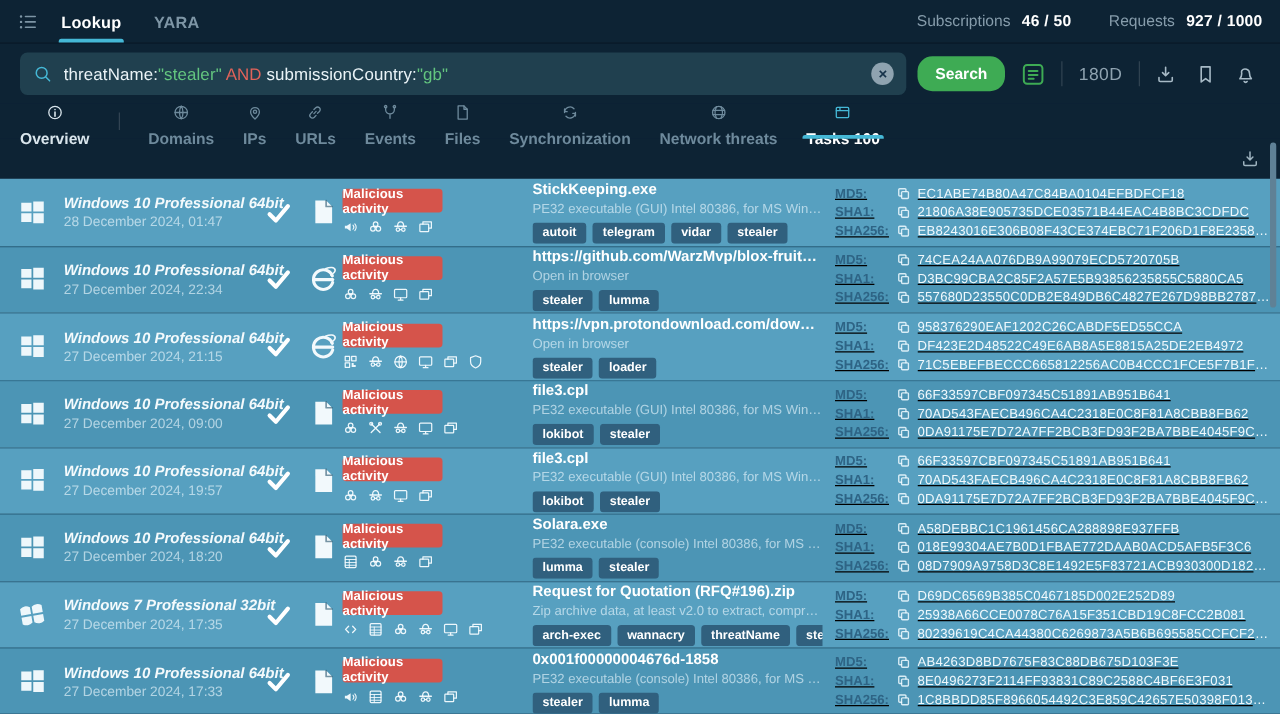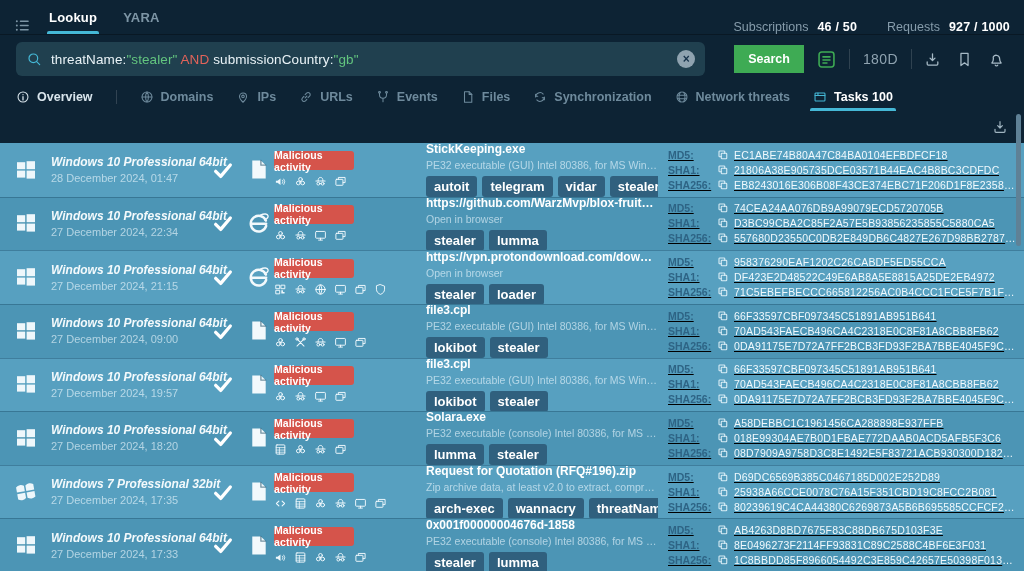--- a/index.html
+++ b/index.html
@@ -2,49 +2,49 @@
 <html><head>
 <meta charset="utf-8">
 <style>
   html,body{margin:0;padding:0;}
   body{width:1024px;height:571px;overflow:hidden;background:#0d2334;font-family:"Liberation Sans",sans-serif;-webkit-font-smoothing:antialiased;}
   .app{position:relative;width:1024px;height:571px;}
   .icon{display:inline-flex;}
   .icon svg{width:100%;height:100%;stroke:currentColor;fill:none;stroke-width:1.8;stroke-linecap:round;stroke-linejoin:round;}
 
   
-  .topbar{height:34px;display:flex;align-items:flex-end;padding:0 14px;gap:18px;background:#0d2334;border-bottom:1px solid rgba(0,0,0,.3);}
+  .topbar{height:34px;display:flex;align-items:center;padding:0 14px;gap:18px;background:#0d2334;border-bottom:1px solid rgba(0,0,0,.3);}
   .menu-ic{width:17px;height:17px;color:#7d95a5;}
   .top-tabs{display:flex;gap:26px;height:34px;align-items:center;}
   .top-tab{position:relative;font-size:13px;font-weight:bold;color:#7d95a5;height:100%;display:flex;align-items:center;cursor:pointer;letter-spacing:.2px;}
   .top-tab.active{color:#ffffff;}
   .top-tab.active::after{content:"";position:absolute;left:-2px;right:-2px;bottom:0;height:3px;background:#45b8d6;border-radius:2px 2px 0 0;}
   .top-stats{margin-left:auto;display:flex;gap:30px;font-size:12.5px;align-items:center;}
   .stat{display:flex;align-items:center;}
   .stat-label{color:#869cab;margin-right:9px;}
   .stat-value{color:#fff;font-weight:bold;letter-spacing:.2px;}
 
   
   .search-row{height:48px;display:flex;align-items:center;padding:0 16px;gap:9px;background:#0d2334;}
   .search-box{flex:1;height:34px;background:#20404f;border-radius:6px;display:flex;align-items:center;padding:0 10px;gap:9px;min-width:0;}
   .search-ic{width:16px;height:16px;color:#45b8d6;flex:none;}
   .query{font-size:13.5px;flex:1;white-space:nowrap;overflow:hidden;letter-spacing:.1px;}
   .q-field{color:#eaf3f7;}
   .q-value{color:#63c57f;}
   .q-operator{color:#e2635a;}
   .clear-btn{width:18px;height:18px;border-radius:50%;background:#8fa3b0;color:#16324a;border:none;font-size:12px;font-weight:bold;display:flex;align-items:center;justify-content:center;cursor:pointer;padding:0;line-height:1;flex:none;font-family:inherit;}
-  .search-btn{height:28px;padding:0 14px;background:#3eab54;color:#fff;border:none;border-radius:0;font-size:12.5px;font-weight:bold;font-family:inherit;cursor:pointer;margin-left:20px;}
+  .search-btn{height:28px;padding:0 14px;background:#3eab54;color:#fff;border:none;border-radius:12px;font-size:12.5px;font-weight:bold;font-family:inherit;cursor:pointer;margin-left:0;}
   .qb-ic{width:21px;height:21px;color:#3eab54;margin:0 3px;cursor:pointer;}
   .vdiv{width:1px;height:20px;background:rgba(255,255,255,.14);}
   .time-range{color:#8fa3b0;font-size:14px;letter-spacing:.4px;cursor:pointer;padding:0 4px;}
   .sr-ic{width:17px;height:17px;color:#a7bac6;cursor:pointer;margin:0 3px;}
 
   
   .nav-tabs{height:28px;display:flex;align-items:center;padding:0 16px;gap:23px;background:#0d2334;}
-  .nav-tab{display:flex;align-items:center;gap:7px;font-size:12.5px;font-weight:bold;color:#67землей8498;color:#67практ;}
+  .nav-tab{display:flex;align-items:center;gap:7px;font-size:12.5px;font-weight:bold;color:#67землей8498;color:#67практ;flex-direction:column;}
   .nav-tab{color:#6e8a9c;height:100%;position:relative;cursor:pointer;white-space:nowrap;}
   .nav-tab .icon{width:14px;height:14px;}
   .nav-tab.emph{color:#d9e5ec;}
   .nav-tab.active{color:#ffffff;}
   .nav-tab.active .icon{color:#45b8d6;}
   .nav-tab.active::after{content:"";position:absolute;left:-3px;right:-3px;bottom:0;height:3px;background:#45b8d6;border-radius:2px 2px 0 0;}
   .nav-div{width:1px;height:14px;background:rgba(255,255,255,.15);flex:none;}
 
   
   .toolbar{height:32px;display:flex;align-items:center;justify-content:flex-end;padding:0 16px;background:#0d2334;}
@@ -64,21 +64,21 @@
   .col-ftype{flex:0 0 32px;display:flex;justify-content:center;}
   .ftype-ic{width:23px;height:23px;color:#f2f9fc;}
   .col-verdict{flex:0 0 152px;display:flex;flex-direction:column;gap:5px;padding-left:0;}
   .badge{width:80px;height:19px;background:#d5544b;border-radius:3px;color:#fff;font-size:10.5px;font-weight:bold;display:flex;align-items:center;justify-content:center;cursor:pointer;letter-spacing:.1px;}
   .mini-icons{display:flex;gap:7px;align-items:center;}
   .mini-icons .icon{width:13px;height:13px;color:rgba(245,252,255,.95);}
   .col-name{flex:0 0 232px;min-width:0;display:flex;flex-direction:column;gap:3px;padding-right:10px;}
   .fname{font-size:12px;font-weight:bold;color:#ffffff;white-space:nowrap;overflow:hidden;text-overflow:ellipsis;cursor:pointer;}
   .fdesc{font-size:10.5px;color:rgba(238,249,255,.62);white-space:nowrap;overflow:hidden;text-overflow:ellipsis;}
   .tags{display:flex;gap:5px;margin-top:2px;overflow:hidden;}
-  .tag{background:#30607e;color:#fff;font-size:13px;font-weight:bold;padding:3px 8px;border-radius:3px;white-space:nowrap;cursor:pointer;}
+  .tag{background:#30607e;color:#fff;font-size:10px;font-weight:bold;padding:3px 8px;border-radius:3px;white-space:nowrap;cursor:pointer;}
   .col-hashes{flex:1;min-width:0;display:flex;flex-direction:column;gap:3px;padding-right:6px;text-decoration:underline;}
   .hash-line{display:flex;align-items:center;gap:5px;min-width:0;}
   .hlabel{flex:0 0 44px;font-size:10.5px;font-weight:bold;color:#2e6485;}
   .copy-ic{width:12px;height:12px;color:rgba(240,250,255,.85);flex:none;cursor:pointer;}
   .copy-ic svg{stroke-width:2.2;}
   .hval{font-size:10.5px;color:#f0f9fd;white-space:nowrap;overflow:hidden;text-overflow:ellipsis;letter-spacing:.2px;}
 
   .scroll-thumb{position:absolute;right:3px;top:114px;width:5px;height:132px;border-radius:3px;background:#5f8196;cursor:pointer;}
 </style>
 </head>

